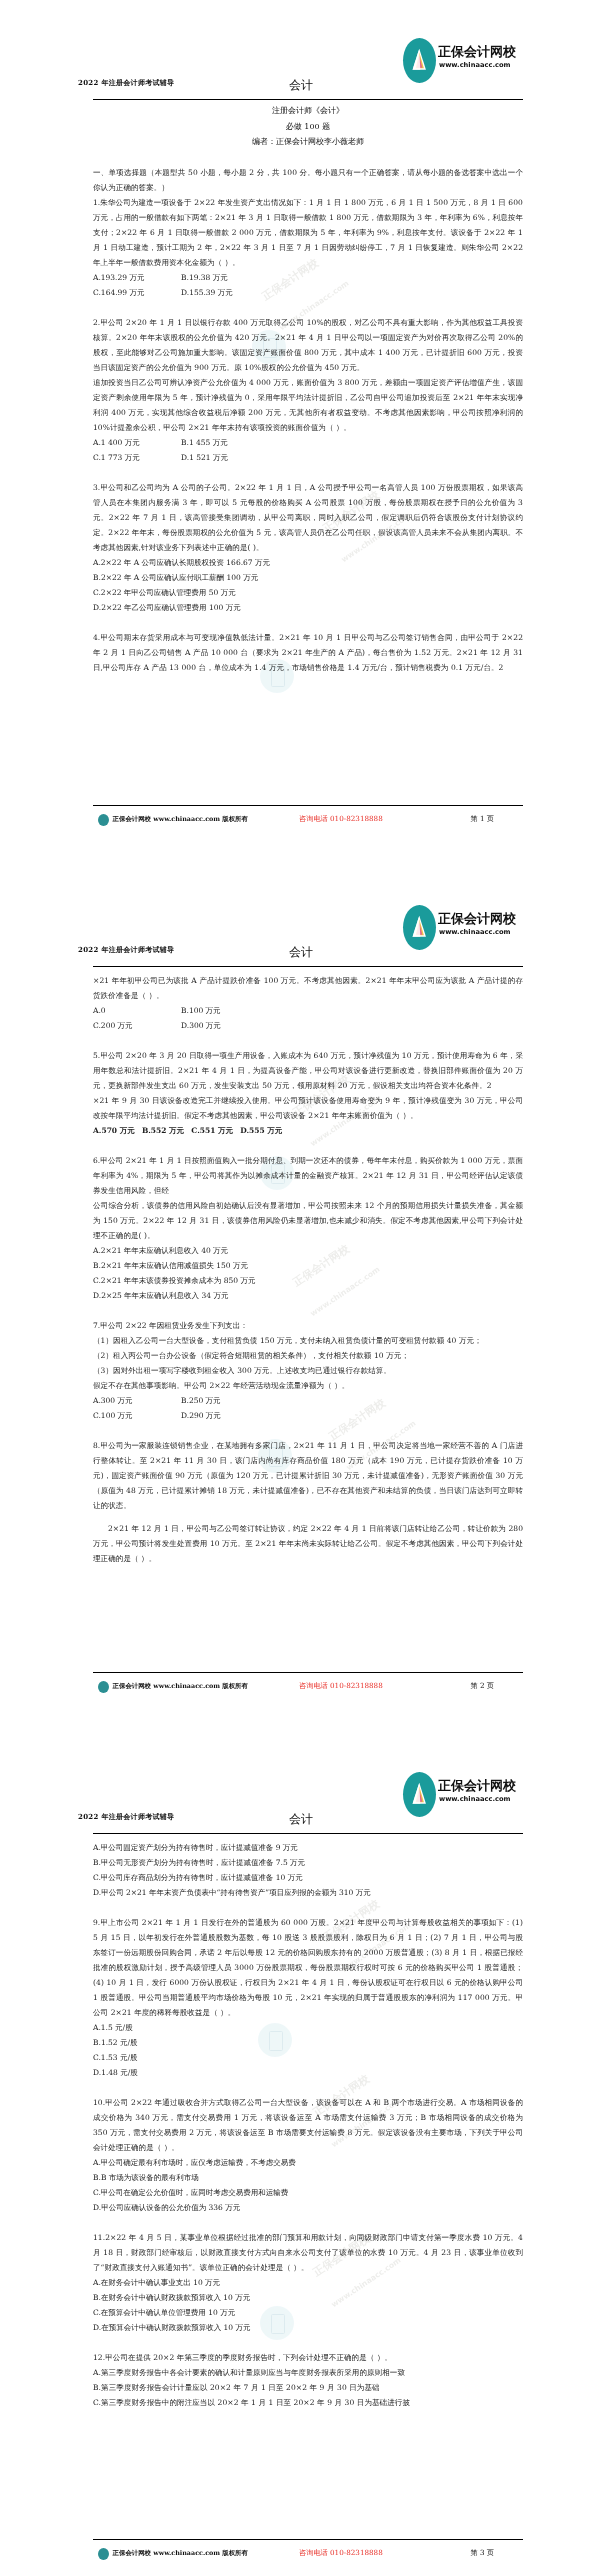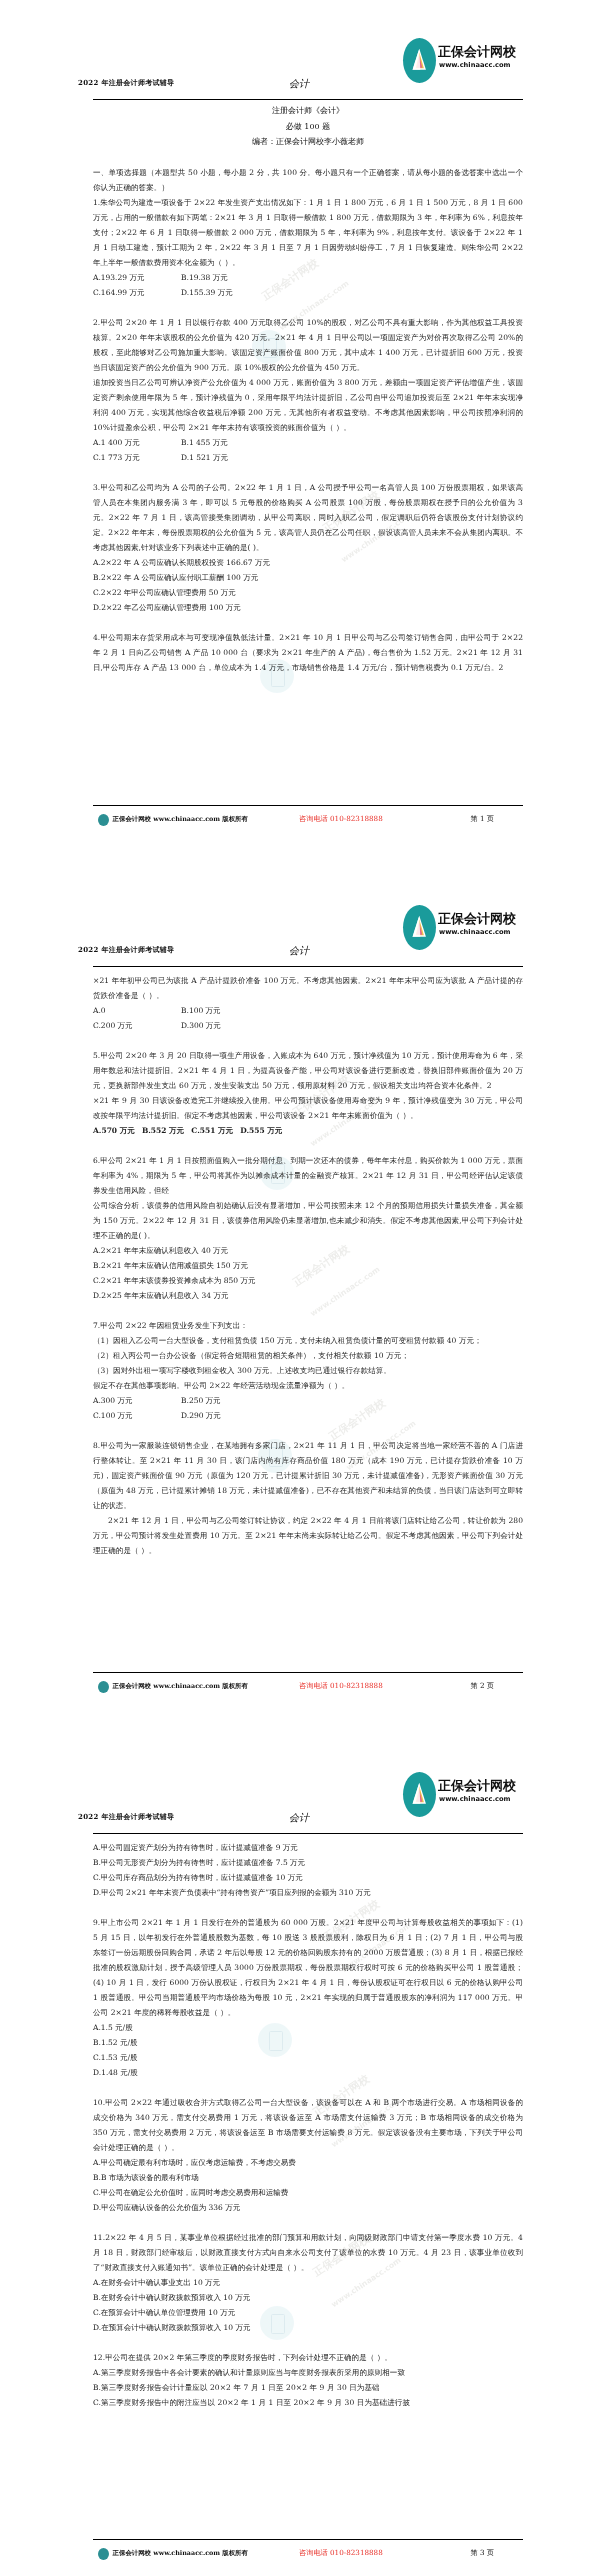--- a/index.html
+++ b/index.html
@@ -40,24 +40,23 @@
     font-weight: bold;
     font-size: 7px;
     letter-spacing: 0.3px;
     color: #111;
     white-space: nowrap;
   }
   .hdr-mid {
     position: absolute;
     left: 289px;
     top: 5.2px;
-    font-size: 10px;
-    color: #111;
-    white-space: nowrap;
-    font-style: italic;
+    font-size: 12px;
+    color: #111;
+    white-space: nowrap;
   }
   .hdr-logo {
     position: absolute;
     left: 403px;
     top: -38px;
     width: 118px;
     height: 54px;
   }
   .logo-circle {
     position: absolute;
@@ -124,21 +123,21 @@
     text-justify: inter-ideograph;
     color: #1c1c1c;
     letter-spacing: 0.1px;
   }
   p.opt {
     margin: 0;
     font-size: 7.5px;
     line-height: 15px;
     color: #1c1c1c;
   }
-  p.indent { text-indent: 2em; }
+  p.indent { text-indent: 2em; margin-top: 8px; }
   .gap { height: 15px; }
   .two-col span.c1 { display: inline-block; width: 88px; }
   .four-col span.cc { display: inline-block; margin-right: 7.2px; font-weight: bold; }
   
   .page-footer {
     position: absolute;
     left: 93px;
     right: 90px;
     bottom: 40px;
     height: 21.6px;

